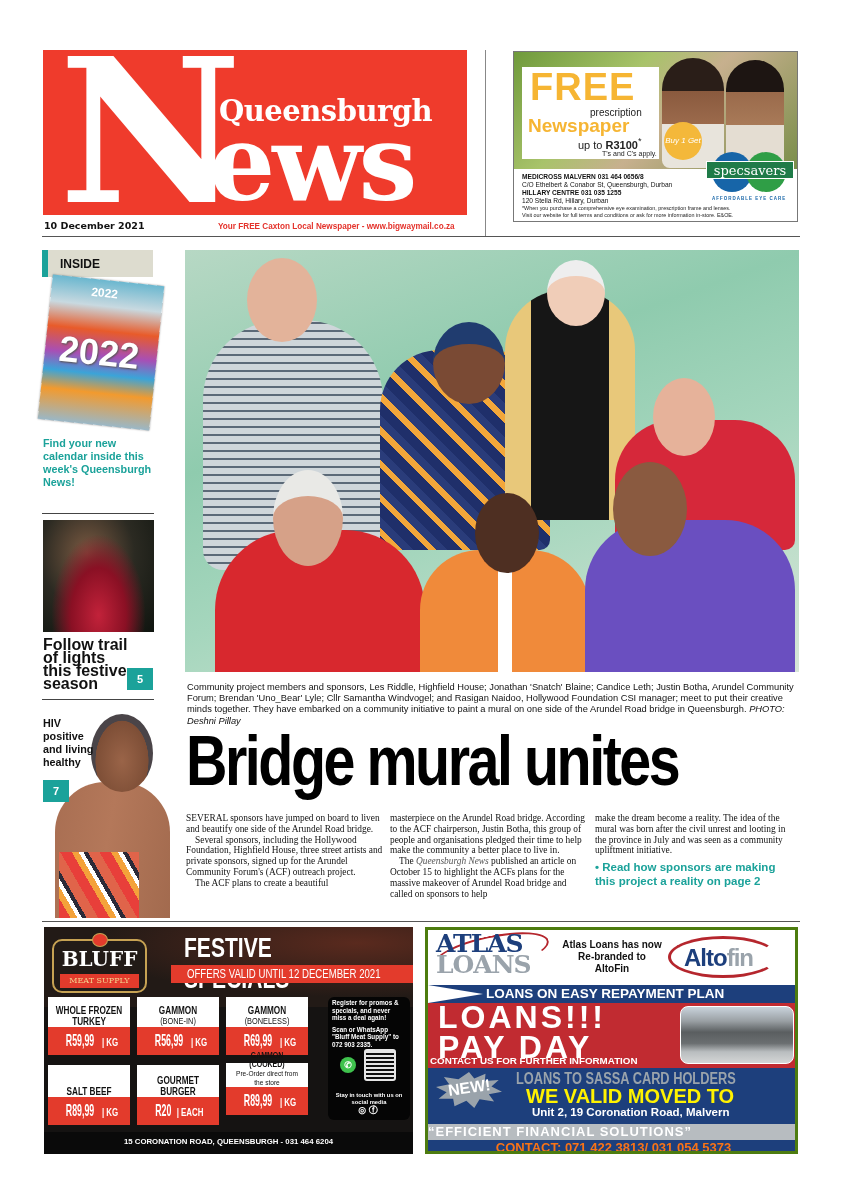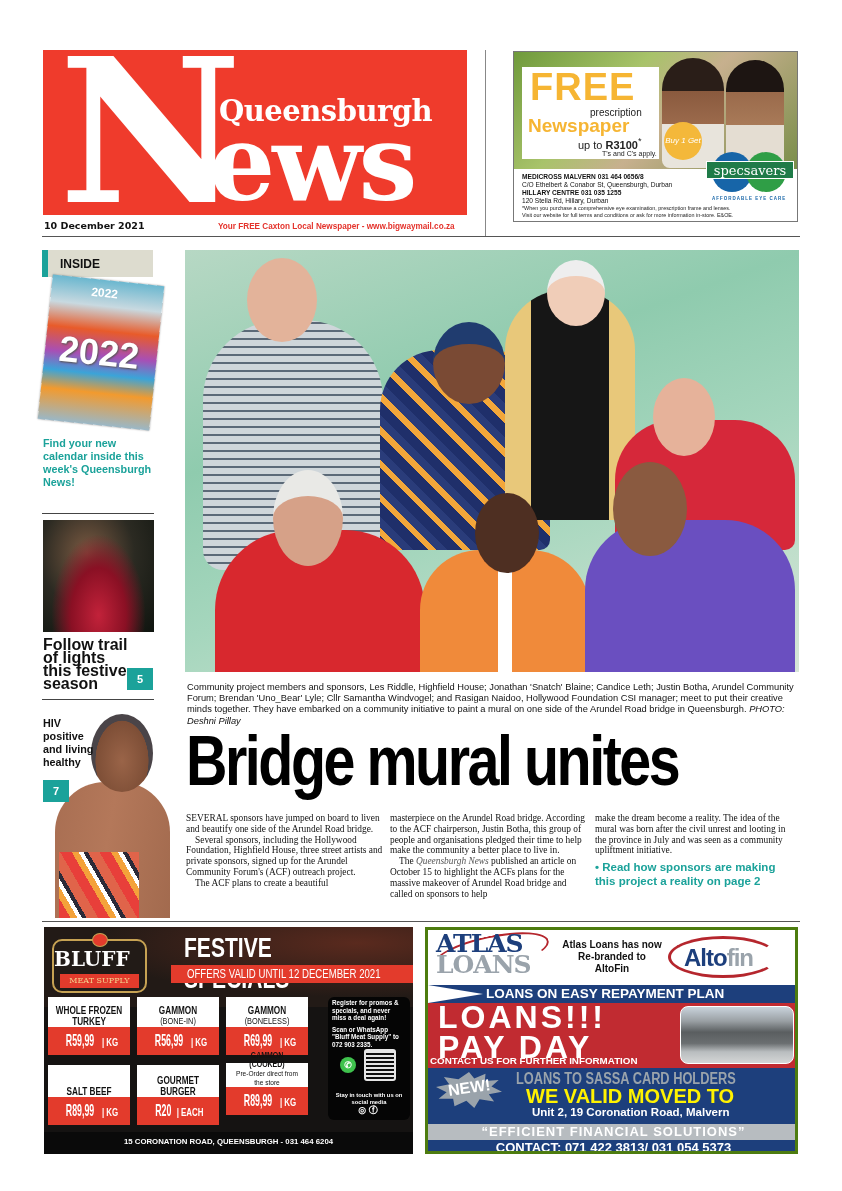--- a/index.html
+++ b/index.html
@@ -60,21 +60,21 @@
 #headline{left:186px;top:726px;font-family:"Liberation Sans",sans-serif;font-weight:bold;font-size:70px;color:#000;letter-spacing:-3px;transform:scaleX(.82);transform-origin:left;line-height:1}
 .col{font-family:"Liberation Serif",serif;font-size:9.4px;line-height:10.8px;color:#111;width:198px;position:absolute}
 .col .ind{text-indent:9px}
 .col i{font-style:italic;color:#555}
 #readmore{font-family:"Liberation Sans",sans-serif;font-weight:bold;font-size:11.5px;line-height:13.5px;color:#1ba29a;margin-top:5px}
 #rule2{left:42px;top:921px;width:758px;height:1px;background:#555}
 
 #bluff{left:44px;top:927px;width:369px;height:227px;background:#151312;overflow:hidden}
 #bluff .bg1{position:absolute;left:0;top:0;width:369px;height:80px;background:radial-gradient(ellipse at 85% 20%,#5a2a1e 0%,#221a16 60%)}
 #bluff .logo{position:absolute;left:8px;top:12px;width:95px;height:54px;background:#221b17;border:2px solid #c6a253;border-radius:10px}
-#bluff .logo .bl{position:absolute;left:0;top:6px;width:91px;font-family:"DejaVu Serif",serif;font-weight:900;font-size:20px;color:#fff}
+#bluff .logo .bl{position:absolute;left:0;top:6px;width:91px;text-align:center;font-family:"DejaVu Serif",serif;font-weight:900;font-size:20px;color:#fff}
 #bluff .logo .ms{position:absolute;left:6px;top:33px;width:79px;height:14px;background:#e33b2c;color:#f4d690;font-family:"DejaVu Serif",serif;font-size:8px;text-align:center;line-height:14px}
 #bluff .logo .crest{position:absolute;left:38px;top:-8px;width:16px;height:14px;border-radius:50%;background:#e33b2c;border:1px solid #c6a253}
 #bluff .title{position:absolute;left:140px;top:6px;font-weight:900;font-size:27px;color:#fff;transform:scaleX(.78);transform-origin:left;letter-spacing:0}
 #bluff .valid{position:absolute;left:127px;top:38px;width:242px;height:18px;background:#e33b2c;color:#fff;font-size:13px;line-height:18px;padding-left:16px;white-space:nowrap}
 #bluff .valid span{display:inline-block;transform:scaleX(.74);transform-origin:left}
 .item{position:absolute;width:82px;background:#fff}
 .item .nm{height:30px;text-align:center;font-weight:bold;font-size:10px;line-height:11px;color:#111;display:flex;flex-direction:column;justify-content:flex-end}
 .item .nm span{display:block;transform:scaleX(.82)}
 .item .nm .sub{font-weight:normal;font-size:9px}
 .item .pr{background:#e33b2c;color:#fff;font-weight:bold;font-size:17px;height:28px;line-height:28px;text-align:center;white-space:nowrap}
@@ -101,22 +101,22 @@
 #atlas .red{position:absolute;left:0;top:73px;width:371px;height:65px;background:#c12b31}
 #atlas .pay{position:absolute;left:10px;top:72px;font-weight:900;font-size:32px;color:#fff;line-height:30px;letter-spacing:3px}
 #atlas .contact{position:absolute;left:2px;top:125px;font-weight:bold;font-size:9.8px;color:#fff;white-space:nowrap}
 #atlas .bld{position:absolute;left:252px;top:76px;width:114px;height:58px;border-radius:8px;background:linear-gradient(180deg,#c9d3dc 0%,#9aa0a4 25%,#5a5e60 45%,#6b6f71 65%,#b9bdbf 80%,#d4d6d6 100%);border:1px solid #fff}
 #atlas .blue{position:absolute;left:0;top:138px;width:371px;height:56px;background:#1d3f7c}
 #atlas .star{position:absolute;left:8px;top:142px;width:66px;height:36px;background:#9aa3ab;clip-path:polygon(50% 0,58% 18%,75% 5%,74% 25%,95% 22%,84% 40%,100% 55%,80% 62%,88% 82%,66% 76%,58% 100%,46% 80%,28% 95%,26% 74%,4% 74%,16% 56%,0 42%,20% 34%,12% 14%,34% 20%);}
 #atlas .new{position:absolute;left:20px;top:149px;font-weight:900;font-size:16px;color:#fff;transform:rotate(-8deg)}
 #atlas .sassa{position:absolute;left:88px;top:140px;font-weight:900;font-size:16px;color:#9aa3ab;white-space:nowrap;transform:scaleX(.8);transform-origin:left}
 #atlas .moved{position:absolute;left:98px;top:155px;font-weight:900;font-size:20px;color:#fff200;white-space:nowrap}
 #atlas .unit{position:absolute;left:104px;top:176px;font-weight:bold;font-size:11.5px;color:#fff;white-space:nowrap}
-#atlas .eff{position:absolute;left:0;top:194px;width:371px;height:16px;background:#b7bcc0;color:#fff;font-weight:900;font-size:13px;line-height:16px;text-align:center;letter-spacing:1px;white-space:nowrap}
-#atlas .ct{position:absolute;left:0;top:210px;width:371px;height:16px;background:#1d3f7c;color:#ffffff;font-weight:bold;font-size:13px;line-height:16px;text-align:center;white-space:nowrap}
+#atlas .eff{position:absolute;left:0;top:194px;width:371px;height:16px;background:#b7bcc0;color:#fff;font-weight:900;font-size:13px;line-height:16px;text-align:left;letter-spacing:1px;white-space:nowrap}
+#atlas .ct{position:absolute;left:0;top:210px;width:371px;height:16px;background:#1d3f7c;color:#f97316;font-weight:bold;font-size:13px;line-height:16px;text-align:center;white-space:nowrap}
 </style>
 </head>
 <body>
 
 <div id="mast" class="abs">
   <span class="bigN">N</span>
   <span class="qb">Queensburgh</span>
   <span class="ews">ews</span>
 </div>
 <div id="date" class="abs">10 December 2021</div>

